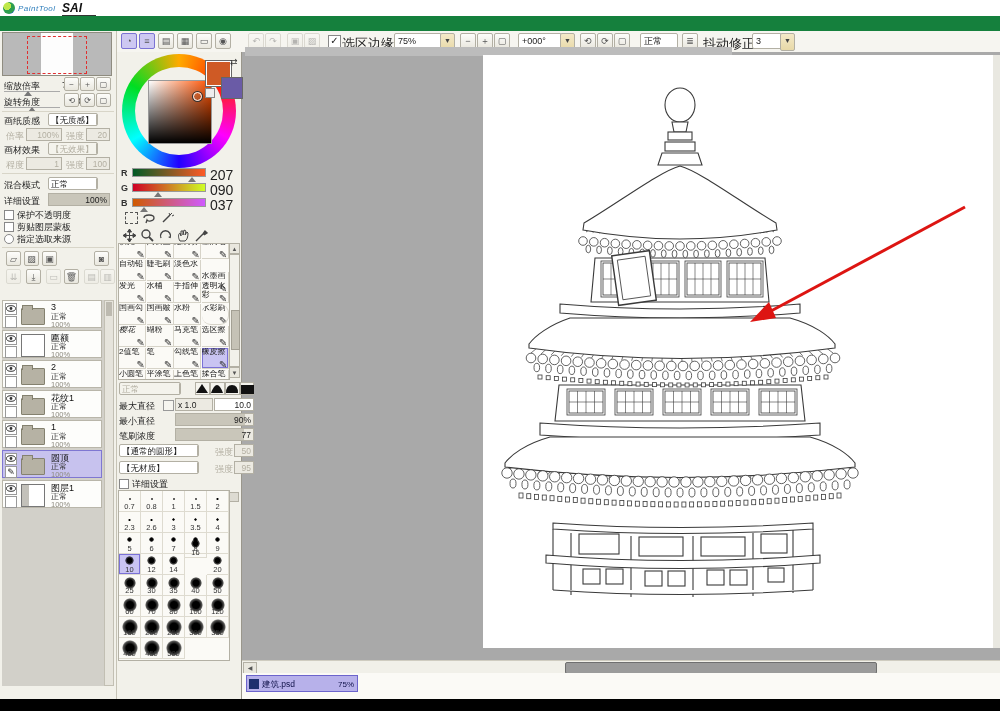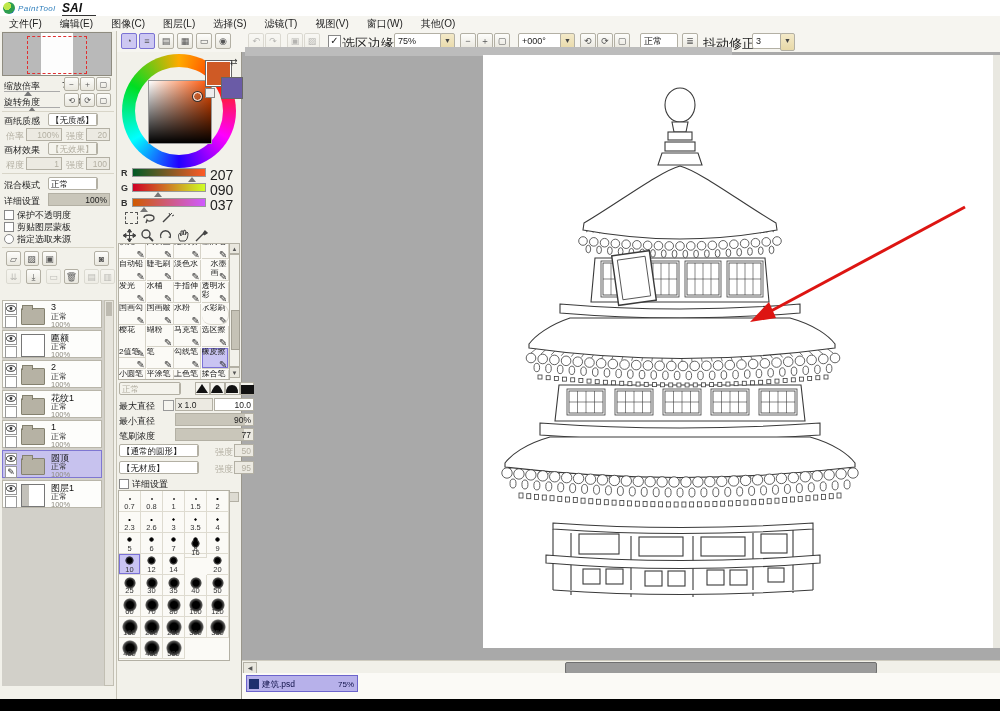--- a/index.html
+++ b/index.html
@@ -110,21 +110,20 @@
 </head>
 <body>
 <div id="app">
 
 <div class="abs" id="titlebar">
   <div class="abs" id="logo"></div>
   <span class="abs brand1">PaintTool</span>
   <span class="abs brand2">SAI</span>
 </div>
 
-<div class="abs" id="menubar"><span class="menu-item">文件(F)</span><span class="menu-item">编辑(E)</span><span class="menu-item">图像(C)</span><span class="menu-item">图层(L)</span><span class="menu-item">选择(S)</span><span class="menu-item">滤镜(T)</span><span class="menu-item">视图(V)</span><span class="menu-item">窗口(W)</span><span class="menu-item">其他(O)</span></div>
 
 <div class="abs" id="toolbar">
 
   <div class="tbtn sel" style="left:121px">◔</div>
   <div class="tbtn sel" style="left:139px">≡</div>
   <div class="tbtn" style="left:158px">▤</div>
   <div class="tbtn" style="left:177px">▦</div>
   <div class="tbtn" style="left:196px">▭</div>
   <div class="tbtn" style="left:215px">◉</div>
 
@@ -828,30 +827,30 @@
   <div class="abs" style="left:88px;top:36px;width:8px;height:8px;border:1px solid #888;background:#eee"></div>
 
   <div class="abs" id="brush-grid">
         <div class="bcell" style="left: 0px; top: -6px; height: 21px;"><span>横光</span><span class="bpen">✎</span></div>
         <div class="bcell" style="left: 27.5px; top: -6px; height: 21px;"><span>入稿区</span><span class="bpen">✎</span></div>
         <div class="bcell" style="left: 55px; top: -6px; height: 21px;"><span>走线喷</span><span class="bpen">✎</span></div>
         <div class="bcell" style="left: 82.5px; top: -6px; height: 21px;"><span>金属笔</span><span class="bpen">✎</span></div>
         <div class="bcell" style="left: 0px; top: 16px; height: 21px;"><span>自动铅</span><span class="bpen">✎</span></div>
         <div class="bcell" style="left: 27.5px; top: 16px; height: 21px;"><span>睫毛刷</span><span class="bpen">✎</span></div>
         <div class="bcell" style="left: 55px; top: 16px; height: 21px;"><span>淡色水</span><span class="bpen">✎</span></div>
-        <div class="bcell" style="left: 82.5px; top: 16px; height: 21px; padding-left: 9px;"><span>水墨画</span><span class="bpen">✎</span></div>
+        <div class="bcell" style="left: 82.5px; top: 28px; height: 21px;"><span>水墨画</span><span class="bpen">✎</span></div>
         <div class="bcell" style="left: 0px; top: 38px; height: 21px;"><span>发光</span><span class="bpen">✎</span></div>
         <div class="bcell" style="left: 27.5px; top: 38px; height: 21px;"><span>水桶</span><span class="bpen">✎</span></div>
         <div class="bcell" style="left: 55px; top: 38px; height: 21px;"><span>手指伸</span><span class="bpen">✎</span></div>
         <div class="bcell" style="left: 82.5px; top: 38px; height: 21px;"><span>透明水彩</span><span class="bpen">✎</span></div>
         <div class="bcell" style="left: 0px; top: 60px; height: 21px;"><span>国画勾</span><span class="bpen">✎</span></div>
         <div class="bcell" style="left: 27.5px; top: 60px; height: 21px;"><span>国画皴</span><span class="bpen">✎</span></div>
         <div class="bcell" style="left: 55px; top: 60px; height: 21px;"><span>水粉</span><span class="bpen">✎</span></div>
         <div class="bcell" style="left: 82.5px; top: 60px; height: 21px; border-radius: 9px;"><span>水彩刷</span><span class="bpen">✎</span></div>
-        <div class="bcell" style="left: 0px; top: 82px; height: 32px;"><span>樱花</span><span class="bpen">✎</span></div>
+        <div class="bcell" style="left: 0px; top: 82px; height: 21px; font-style: italic;"><span>樱花</span><span class="bpen">✎</span></div>
         <div class="bcell" style="left: 27.5px; top: 82px; height: 21px;"><span>蝴粉</span><span class="bpen">✎</span></div>
         <div class="bcell" style="left: 55px; top: 82px; height: 21px;"><span>马克笔</span><span class="bpen">✎</span></div>
         <div class="bcell" style="left: 82.5px; top: 82px; height: 21px;"><span>选区擦</span><span class="bpen">✎</span></div>
         <div class="bcell" style="left: 0px; top: 104px; height: 21px;"><span>2值笔</span><span class="bpen">✎</span></div>
         <div class="bcell" style="left: 27.5px; top: 104px; height: 21px;"><span>笔</span><span class="bpen">✎</span></div>
         <div class="bcell" style="left: 55px; top: 104px; height: 21px;"><span>勾线笔</span><span class="bpen">✎</span></div>
         <div class="bcell sel" style="left: 82.5px; top: 104px; height: 21px;"><span>橡皮擦</span><span class="bpen">✎</span></div>
         <div class="bcell" style="left: 0px; top: 126px; height: 21px;"><span>小圆笔</span></div>
         <div class="bcell" style="left: 27.5px; top: 126px; height: 21px;"><span>平涂笔</span></div>
         <div class="bcell" style="left: 55px; top: 126px; height: 21px;"><span>上色笔</span></div>

